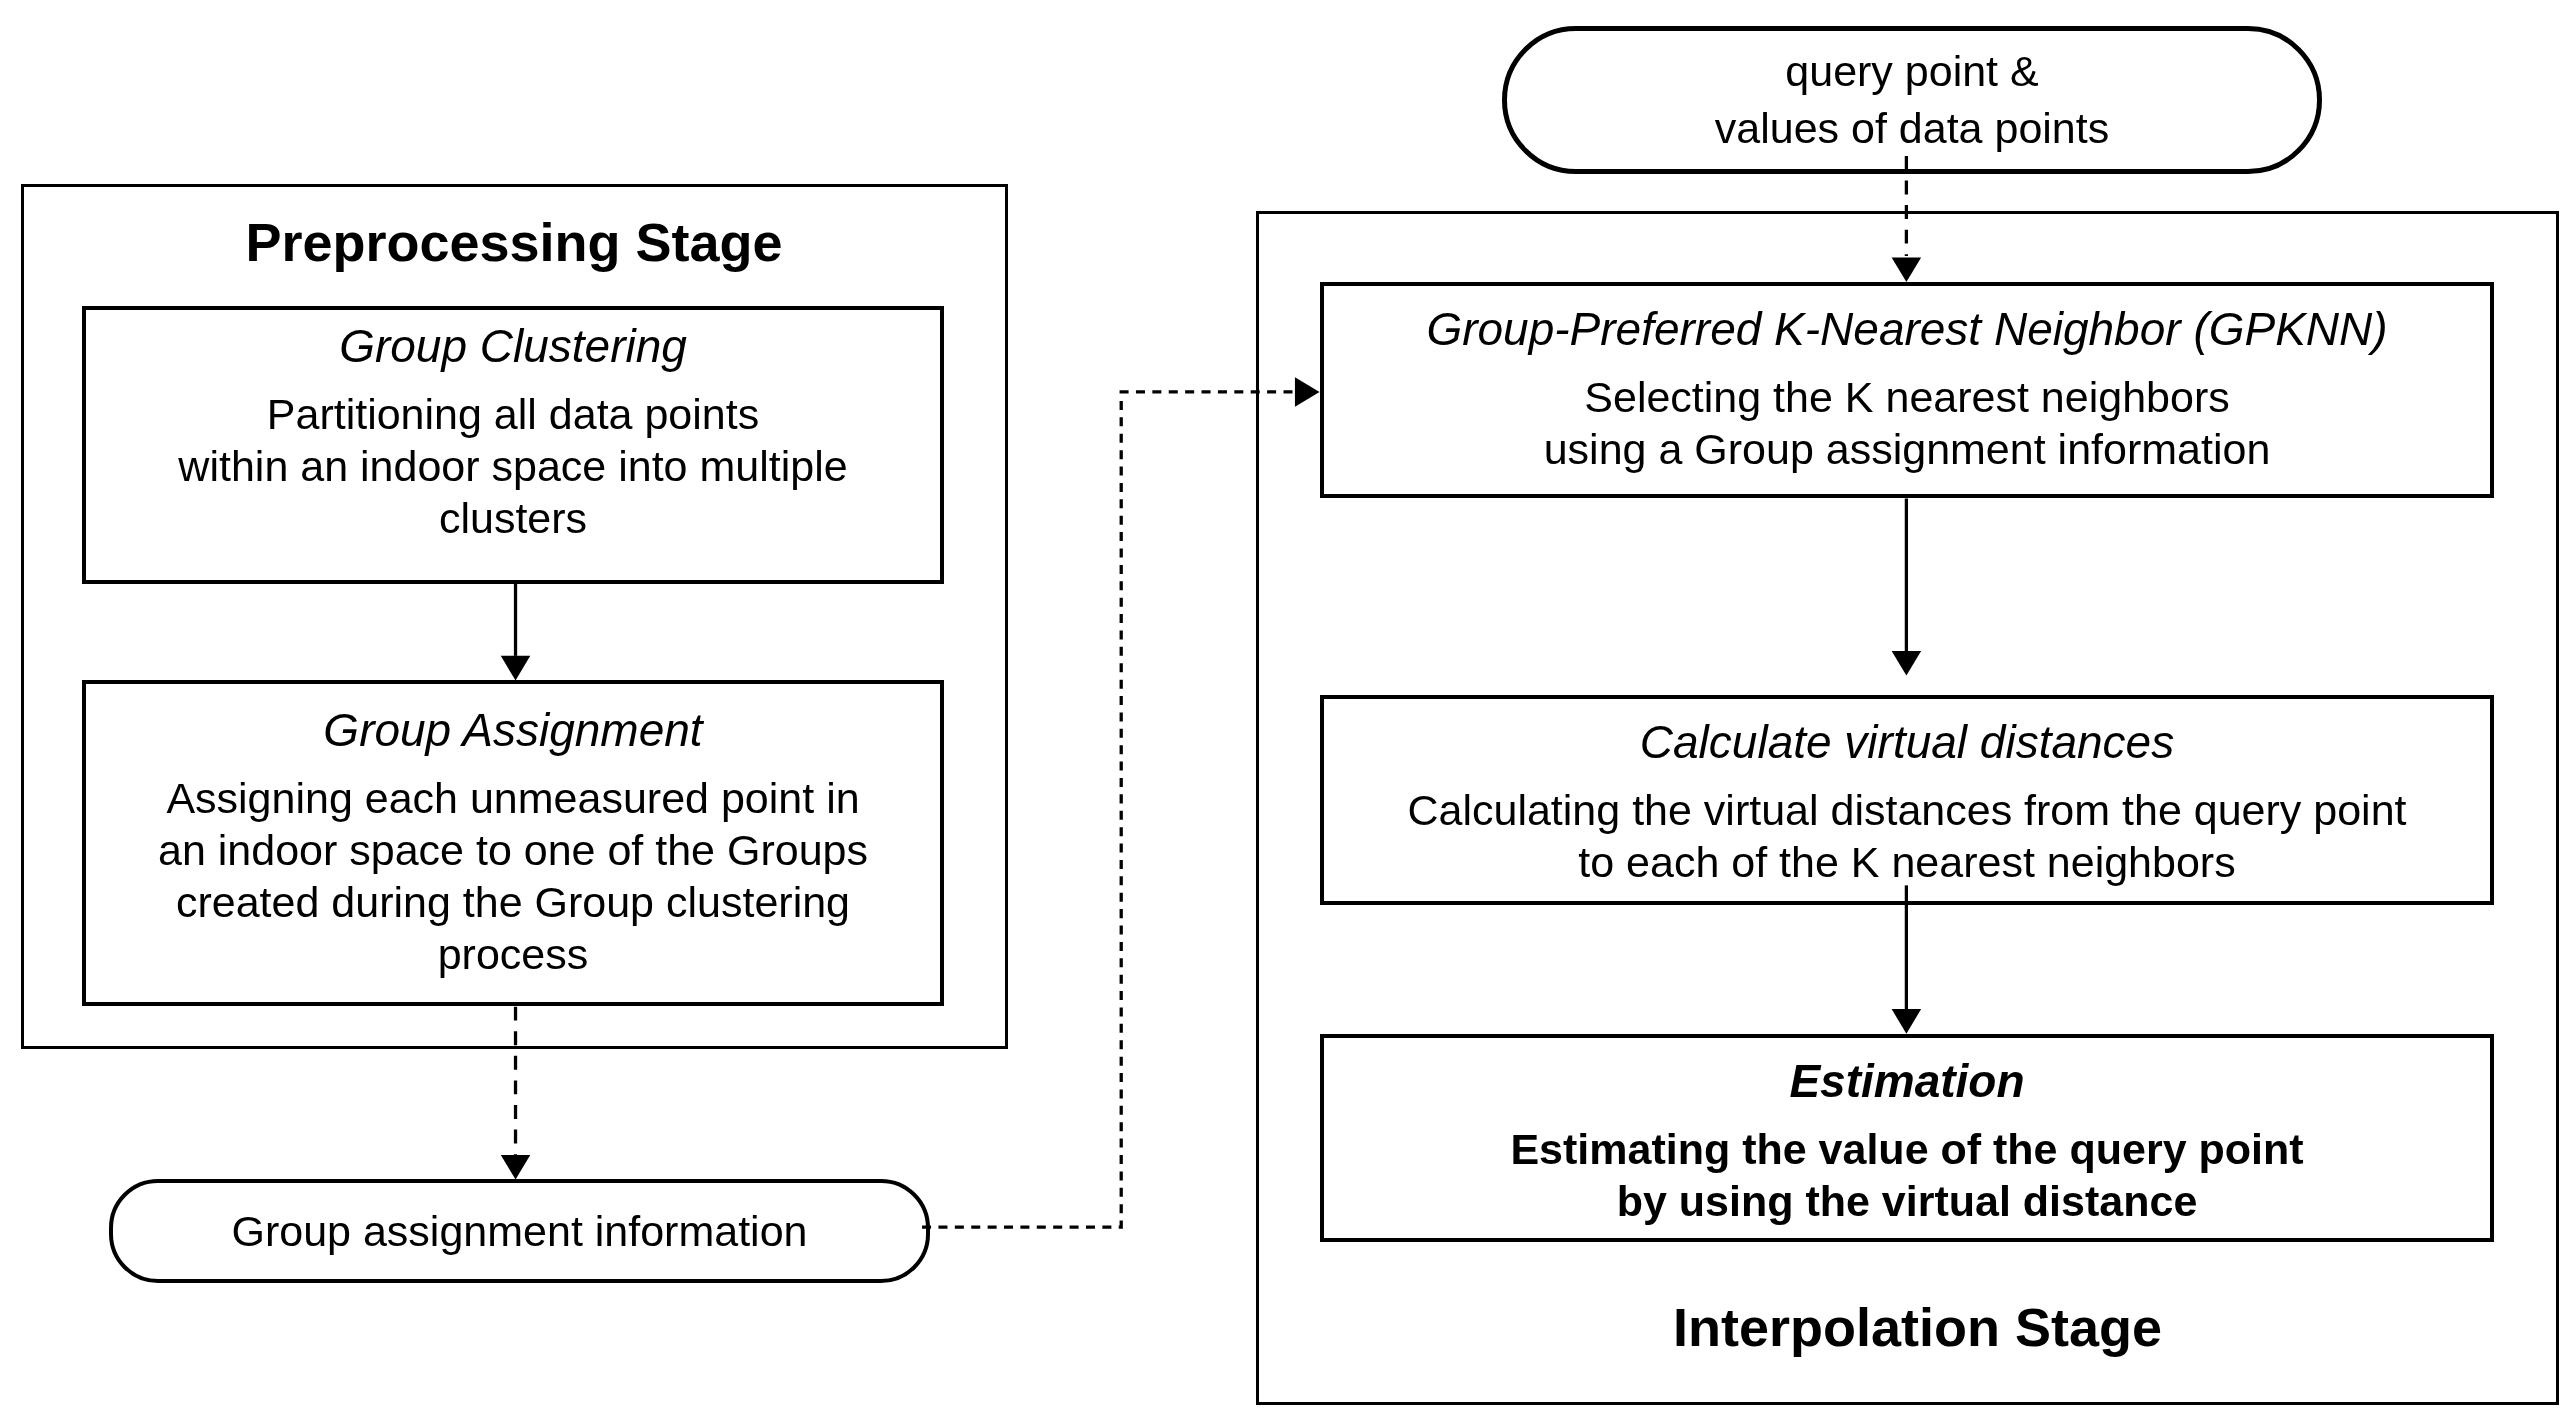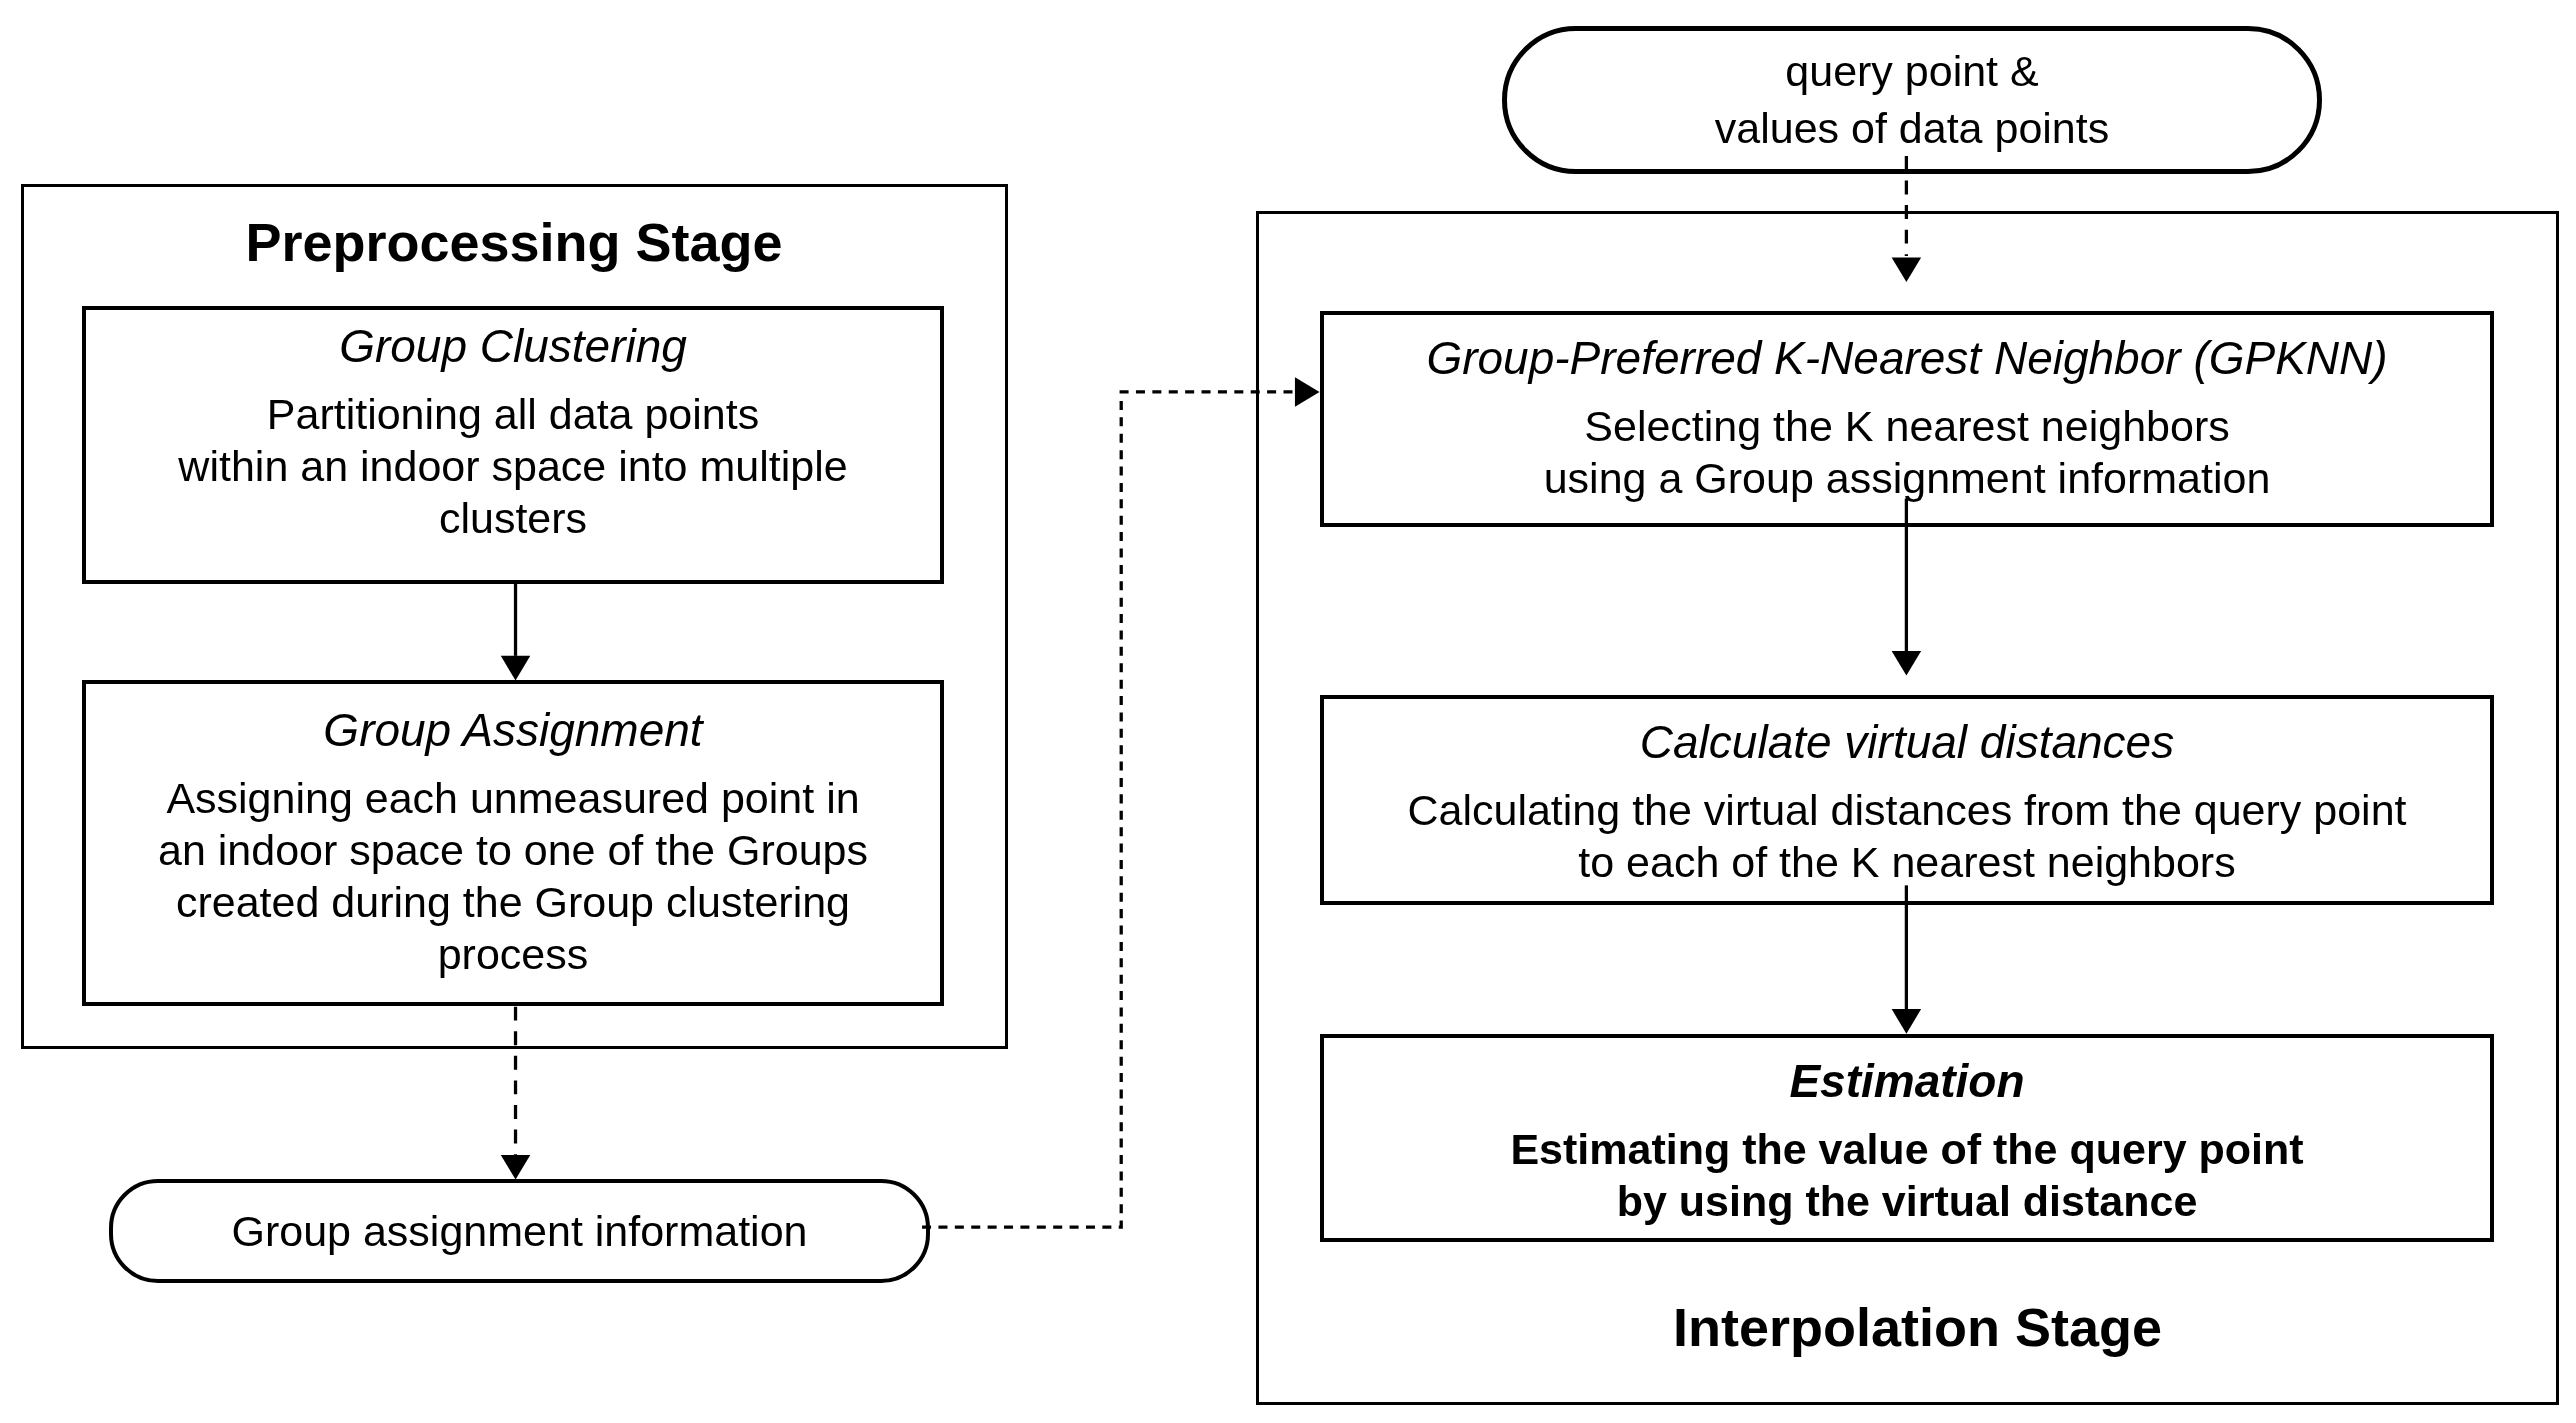--- a/index.html
+++ b/index.html
@@ -22,21 +22,21 @@
     font-weight:bold;font-size:54px;line-height:64px;
   }
   .stage-title.at-top{top:23px;}
   .stage-title.at-bottom{bottom:43px;padding-left:10px;}
   .process{
     position:absolute;background:#fff;border:4.1px solid #000;
     display:flex;flex-direction:column;align-items:center;text-align:center;
   }
   #box-clustering{left:82px;top:306px;width:862px;height:278px;padding-top:8px;}
   #box-assignment{left:82px;top:680px;width:862px;height:326px;padding-top:18px;}
-  #box-gpknn{left:1320px;top:282px;width:1174px;height:216px;padding-top:14.8px;margin-top:29px;}
+  #box-gpknn{left:1320px;top:282px;width:1174px;height:216px;padding-top:14.8px;}
   #box-calculate{left:1320px;top:675px;width:1174px;height:210px;padding-top:14.8px;margin-top:20px;}
   #box-estimation{left:1320px;top:1034px;width:1174px;height:208px;padding-top:14.8px;font-weight:bold;}
   .process{box-sizing:border-box;}
   .ptitle{font-style:italic;font-size:46px;line-height:57px;margin-bottom:13px;white-space:nowrap;}
   .pbody{font-size:43px;line-height:52px;}
   .pbody div{white-space:nowrap;}
   #connectors{position:absolute;left:0;top:0;width:2576px;height:1424px;pointer-events:none;}
   #connectors line,#connectors path.wire{stroke:#000;stroke-width:4;fill:none;}
   #connectors .dash-lg{stroke-dasharray:17 13;}
   #connectors .dash-sm{stroke-dasharray:11 9;}

